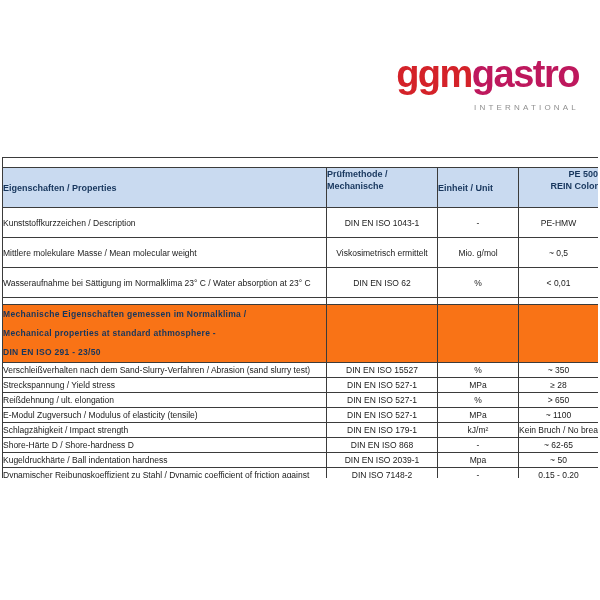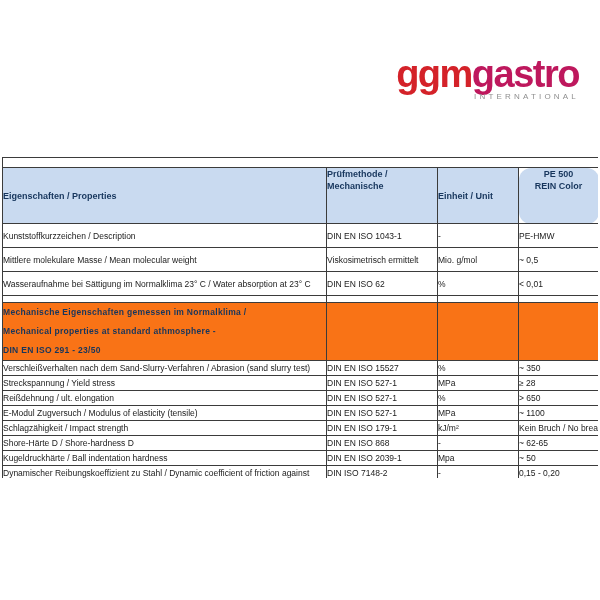--- a/index.html
+++ b/index.html
@@ -21,21 +21,21 @@
   }
   .logo .wordmark {
     font-weight: 700;
     font-size: 38px;
     letter-spacing: -1.5px;
     white-space: nowrap;
   }
   .logo .wm-red   { color: #d42229; }
   .logo .wm-black { color: #be185d; }
   .logo .intl {
-    margin-top: 0;
+    margin-top: 11px;
     font-size: 8px;
     font-weight: 400;
     color: #8f8f8f;
     letter-spacing: 3.2px;
     white-space: nowrap;
   }
 
   
   .table-clip {
     position: absolute;
@@ -51,40 +51,40 @@
     width: 596px;
   }
   table.props td {
     border: 1px solid #3b3b3b;
     overflow: hidden;
     white-space: nowrap;
     font-size: 8.5px;
     padding: 0;
   }
   td.c-left   { text-align: left; padding-left: 4px; }
-  td.c-center { text-align: left; }
+  td.c-center { text-align: center; }
 
   tr.spacer-top td    { height: 10px; border-bottom-width: 1px; }
   tr.gap-row td       { height: 7px; }
-  tr.data-row td      { height: 24px; }
+  tr.data-row td      { height: 30px; }
   tr.data-row-m td    { height: 15px; }
   tr.partial-row td   { height: 22px; }
 
   
   tr.head-row td {
-    height: 56px;
+    height: 40px;
     background: #c9daf0;
     color: #17365d;
     font-weight: 700;
     font-size: 9px;
   }
   td.h-props  { vertical-align: middle; padding-left: 5px; }
   td.h-method { vertical-align: top; padding-top: 16px; padding-left: 4px; line-height: 12px; }
   td.h-unit   { vertical-align: middle; }
-  td.h-grade  { vertical-align: top; padding-top: 4px; text-align: center; line-height: 12px; border-radius: 12px; }
+  td.h-grade  { vertical-align: top; padding-top: 4px; text-align: right; line-height: 12px; }
 
   
   tr.section-row td {
     height: 57px;
     background: #f97316;
   }
   td.section-cell {
     color: #17365d;
     font-weight: 700;
     font-size: 9px;

